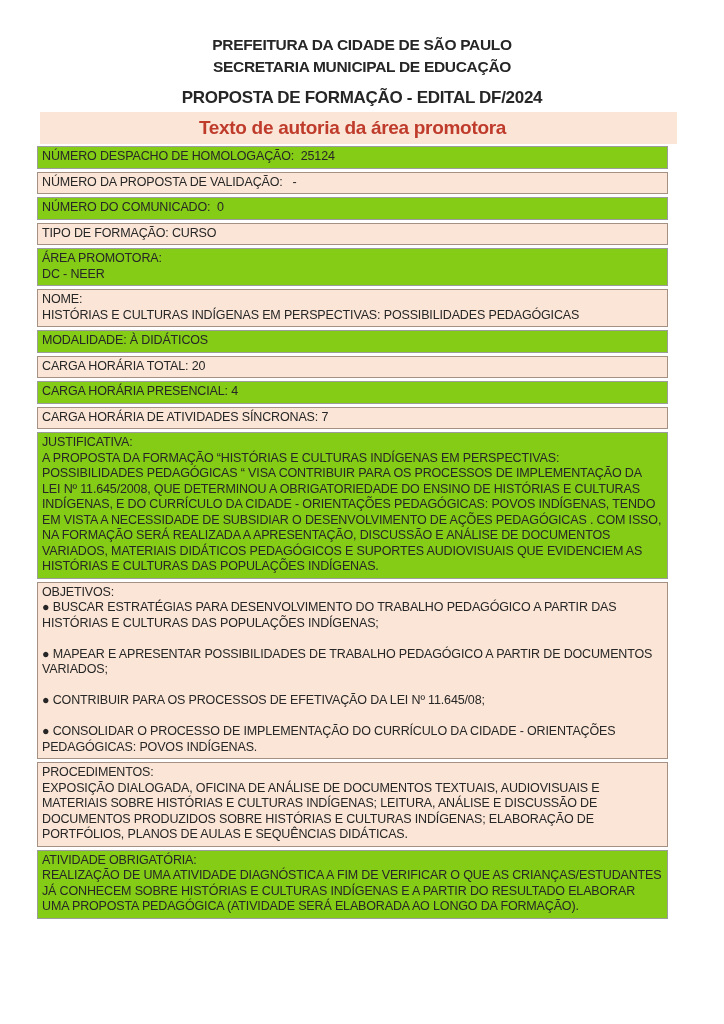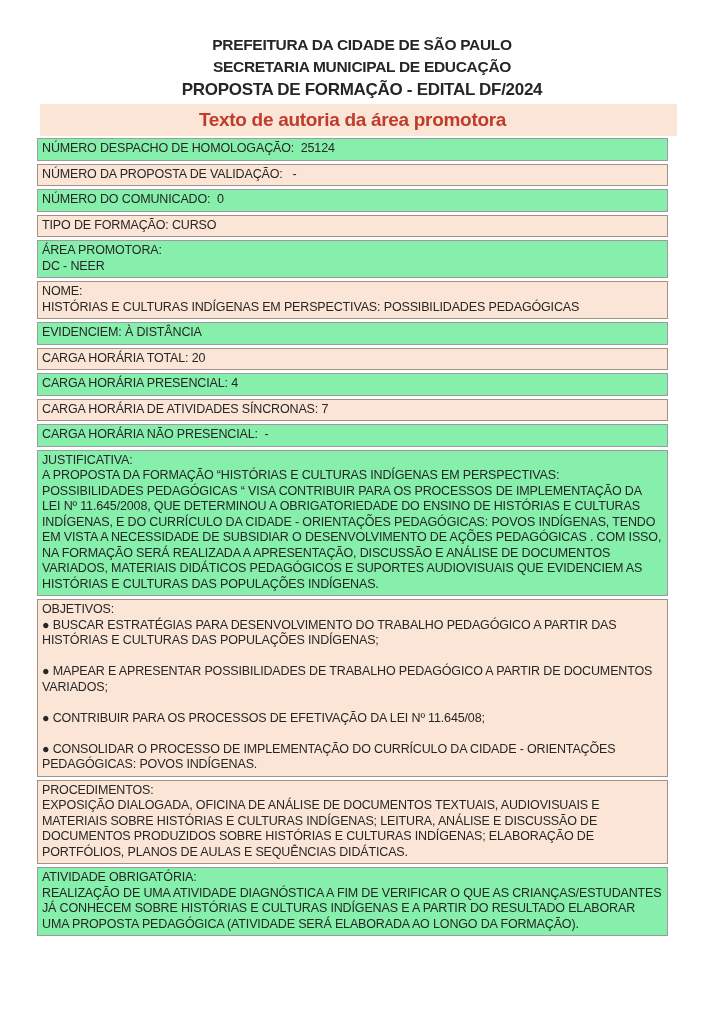--- a/index.html
+++ b/index.html
@@ -23,20 +23,21 @@
     font-weight: bold;
     letter-spacing: -0.3px;
   }
   .doc-header .hline {
     font-size: 15.5px;
     line-height: 22px;
   }
   .doc-header .hline.big {
     font-size: 17px;
     line-height: 24px;
+    margin-top: 8px;
   }
   
   .banner {
     margin: 2px 47px 2px 40px;
     background: #FBE5D6;
     color: #BF3B2B;
     font-weight: bold;
     font-size: 19px;
     line-height: 22px;
     text-align: center;
@@ -45,21 +46,21 @@
   }
   
   .rows {
     margin: 0 56px 0 37px;
     display: flex;
     flex-direction: column;
     gap: 3px;
   }
   .row {
     border: 1px solid #9c9c9c;
-    background: #86efac;
+    background: #84cc16;
     font-size: 12.5px;
     line-height: 15.5px;
     padding: 2px 5px 3px 4px;
     white-space: pre-wrap;
     letter-spacing: -0.15px;
   }
   .row.peach {
     background: #FBE5D6;
     border-color: #a59184;
   }
@@ -80,25 +81,24 @@
 
   <div class="rows">
     <div class="row">NÚMERO DESPACHO DE HOMOLOGAÇÃO:  25124</div>
     <div class="row peach">NÚMERO DA PROPOSTA DE VALIDAÇÃO:   -</div>
     <div class="row">NÚMERO DO COMUNICADO:  0</div>
     <div class="row peach">TIPO DE FORMAÇÃO: CURSO</div>
     <div class="row bold">ÁREA PROMOTORA:
 DC - NEER</div>
     <div class="row peach bold">NOME:
 HISTÓRIAS E CULTURAS INDÍGENAS EM PERSPECTIVAS: POSSIBILIDADES PEDAGÓGICAS</div>
-    <div class="row">EVIDENCIEM: À DISTÂNCIA</div>
+    <div class="row">MODALIDADE: À DIDÁTICOS</div>
     <div class="row peach">CARGA HORÁRIA TOTAL: 20</div>
     <div class="row">CARGA HORÁRIA PRESENCIAL: 4</div>
     <div class="row peach">CARGA HORÁRIA DE ATIVIDADES SÍNCRONAS: 7</div>
-    <div class="row">CARGA HORÁRIA NÃO PRESENCIAL:  -</div>
     <div class="row">JUSTIFICATIVA:
 A PROPOSTA DA FORMAÇÃO “HISTÓRIAS E CULTURAS INDÍGENAS EM PERSPECTIVAS: POSSIBILIDADES PEDAGÓGICAS “ VISA CONTRIBUIR PARA OS PROCESSOS DE IMPLEMENTAÇÃO DA LEI Nº 11.645/2008, QUE DETERMINOU A OBRIGATORIEDADE DO ENSINO DE HISTÓRIAS E CULTURAS INDÍGENAS, E DO CURRÍCULO DA CIDADE - ORIENTAÇÕES PEDAGÓGICAS: POVOS INDÍGENAS, TENDO EM VISTA A NECESSIDADE DE SUBSIDIAR O DESENVOLVIMENTO DE AÇÕES PEDAGÓGICAS . COM ISSO, NA FORMAÇÃO SERÁ REALIZADA A APRESENTAÇÃO, DISCUSSÃO E ANÁLISE DE DOCUMENTOS VARIADOS, MATERIAIS DIDÁTICOS PEDAGÓGICOS E SUPORTES AUDIOVISUAIS QUE EVIDENCIEM AS HISTÓRIAS E CULTURAS DAS POPULAÇÕES INDÍGENAS.</div>
     <div class="row peach">OBJETIVOS:
 ● BUSCAR ESTRATÉGIAS PARA DESENVOLVIMENTO DO TRABALHO PEDAGÓGICO A PARTIR DAS HISTÓRIAS E CULTURAS DAS POPULAÇÕES INDÍGENAS;
 
 ● MAPEAR E APRESENTAR POSSIBILIDADES DE TRABALHO PEDAGÓGICO A PARTIR DE DOCUMENTOS VARIADOS;
 
 ● CONTRIBUIR PARA OS PROCESSOS DE EFETIVAÇÃO DA LEI Nº 11.645/08;
 
 ● CONSOLIDAR O PROCESSO DE IMPLEMENTAÇÃO DO CURRÍCULO DA CIDADE - ORIENTAÇÕES PEDAGÓGICAS: POVOS INDÍGENAS.</div>

